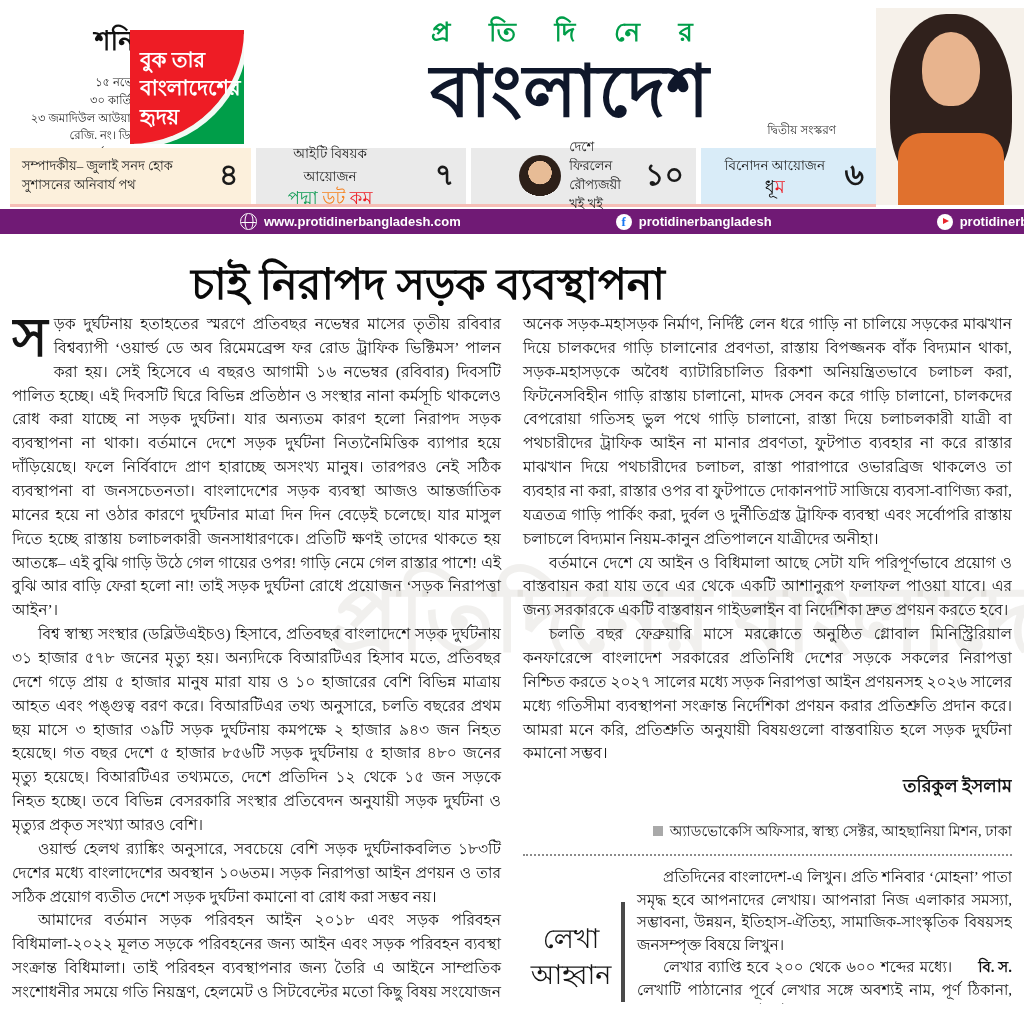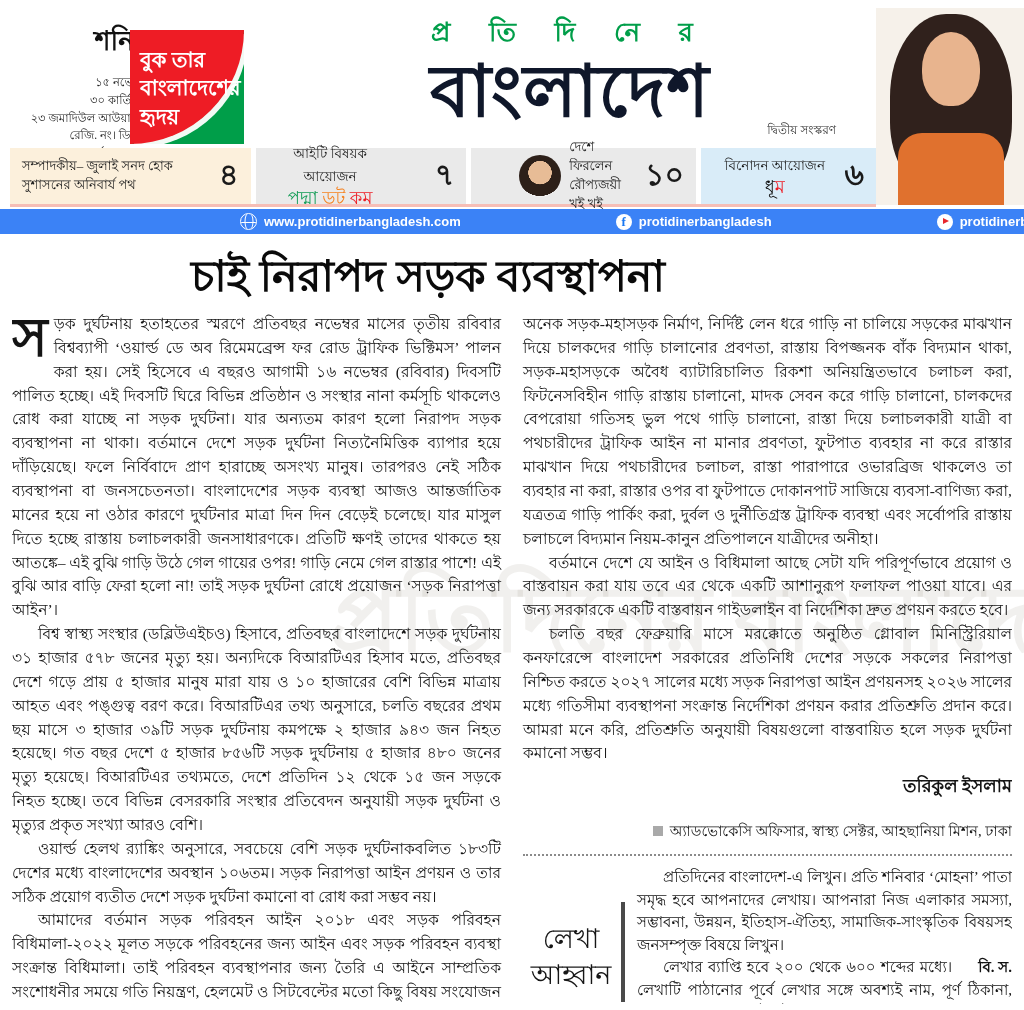--- a/index.html
+++ b/index.html
@@ -51,40 +51,40 @@
   .t-brand{font-size:18px;font-weight:normal;line-height:1.1;}
   .brand-green{color:#149d57;}
   .brand-orange{color:#f58220;}
   .brand-red{color:#ed1c24;}
   .brand-black{color:#111;}
   .avatar{width:42px;height:42px;border-radius:50%;flex:0 0 42px;margin-right:8px;
           background:radial-gradient(circle at 50% 42%,#e7bc96 0 36%,#2d2019 37% 72%,#f2f2f2 73%);}
 
   
   .contact-bar{position:absolute;top:209px;left:0;width:1024px;height:25px;
-               background:#3b82f6;color:#fff;display:flex;align-items:center;
+               background:#701a75;color:#fff;display:flex;align-items:center;
                font-family:"Liberation Sans","DejaVu Sans",sans-serif;
                font-size:13px;font-weight:bold;}
   .cb-item{display:flex;align-items:center;gap:7px;cursor:pointer;}
   .cb-web{margin-left:240px;}
   .cb-fb{margin-left:155px;}
   .cb-yt{margin-left:165px;}
   .globe{width:15px;height:15px;border:1.5px solid #fff;border-radius:50%;position:relative;overflow:hidden;}
   .globe:before{content:"";position:absolute;left:50%;top:-2px;bottom:-2px;width:7px;
                 transform:translateX(-50%);border:1px solid #fff;border-radius:50%;}
   .globe:after{content:"";position:absolute;left:-2px;right:-2px;top:50%;border-top:1px solid #fff;}
   .fb{width:16px;height:16px;border-radius:50%;background:#fff;color:#1877f2;
       display:flex;align-items:center;justify-content:center;
       font-family:"Liberation Serif",serif;font-size:13px;font-weight:bold;}
   .yt{width:16px;height:16px;border-radius:50%;background:#fff;position:relative;}
   .yt:before{content:"";position:absolute;left:6px;top:4.5px;border-left:6px solid #e8262d;
              border-top:3.5px solid transparent;border-bottom:3.5px solid transparent;}
 
   
-  .headline{position:absolute;top:244px;left:0;width:856px;text-align:center;
+  .headline{position:absolute;top:252px;left:0;width:856px;text-align:center;
             font-size:43px;font-weight:700;color:#0a0a0a;margin:0;}
 
   
   .watermark{position:absolute;top:548px;left:330px;font-size:92px;font-weight:bold;
              color:rgba(120,105,90,.10);white-space:nowrap;pointer-events:none;z-index:0;}
   .article{position:absolute;top:312px;left:12px;width:1000px;height:692px;
            display:flex;gap:22px;overflow:hidden;z-index:1;}
   .col{width:489px;text-align:justify;font-size:15.5px;line-height:1.54;color:#141414;}
   .col p{margin:0;text-indent:26px;}
   .col p.noindent{text-indent:0;}

